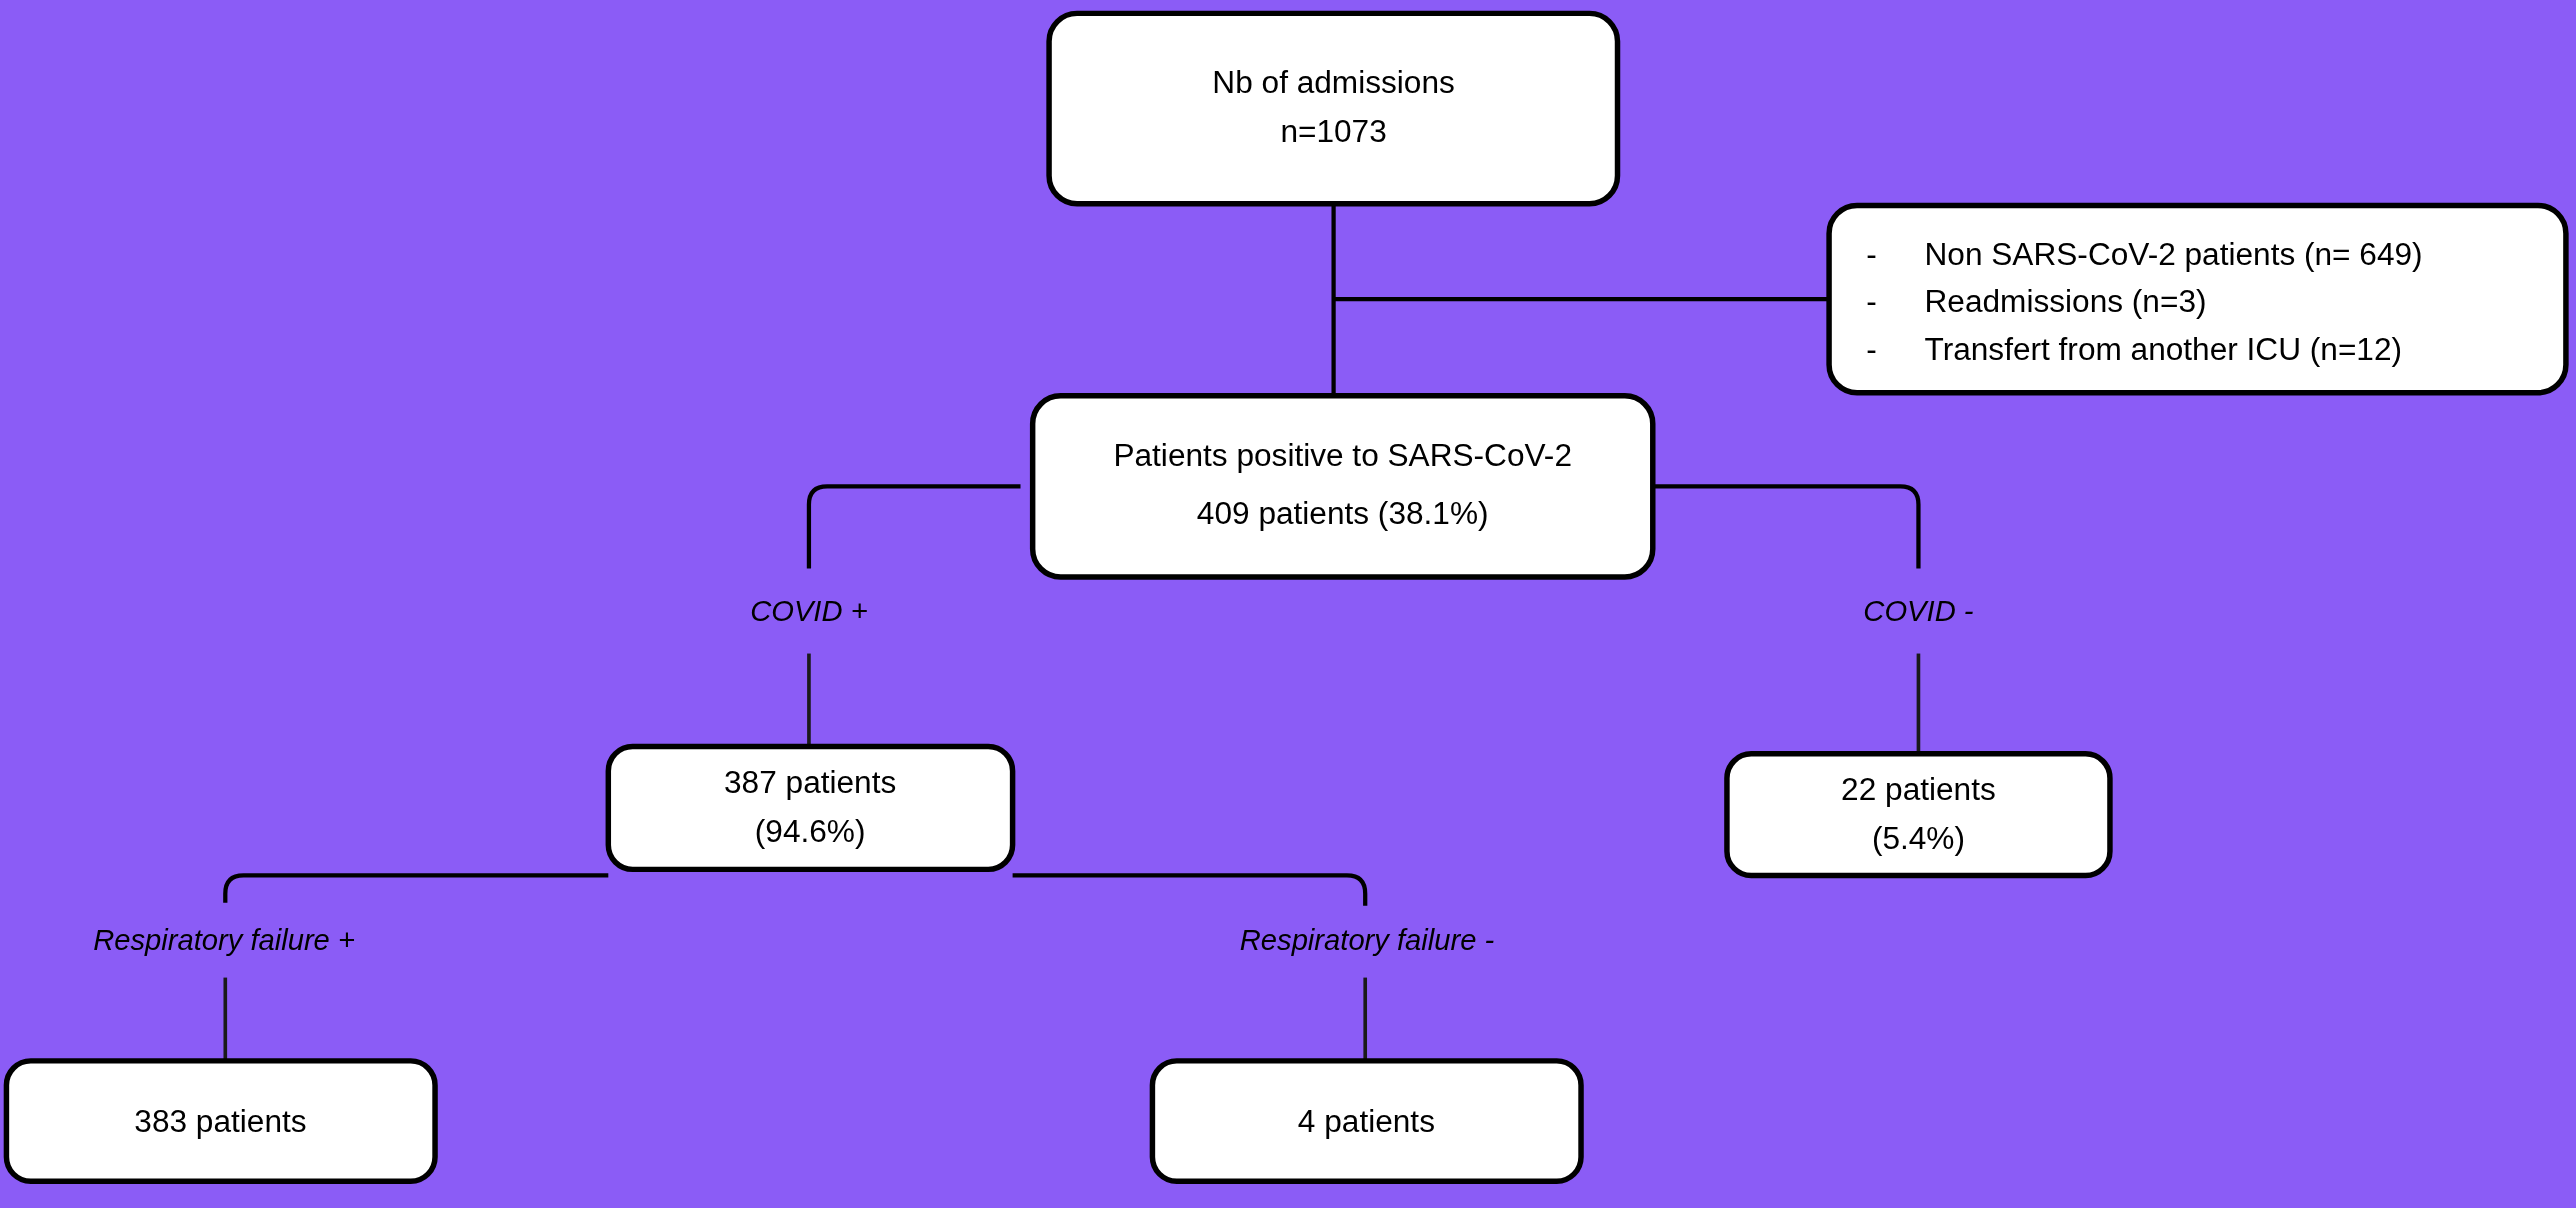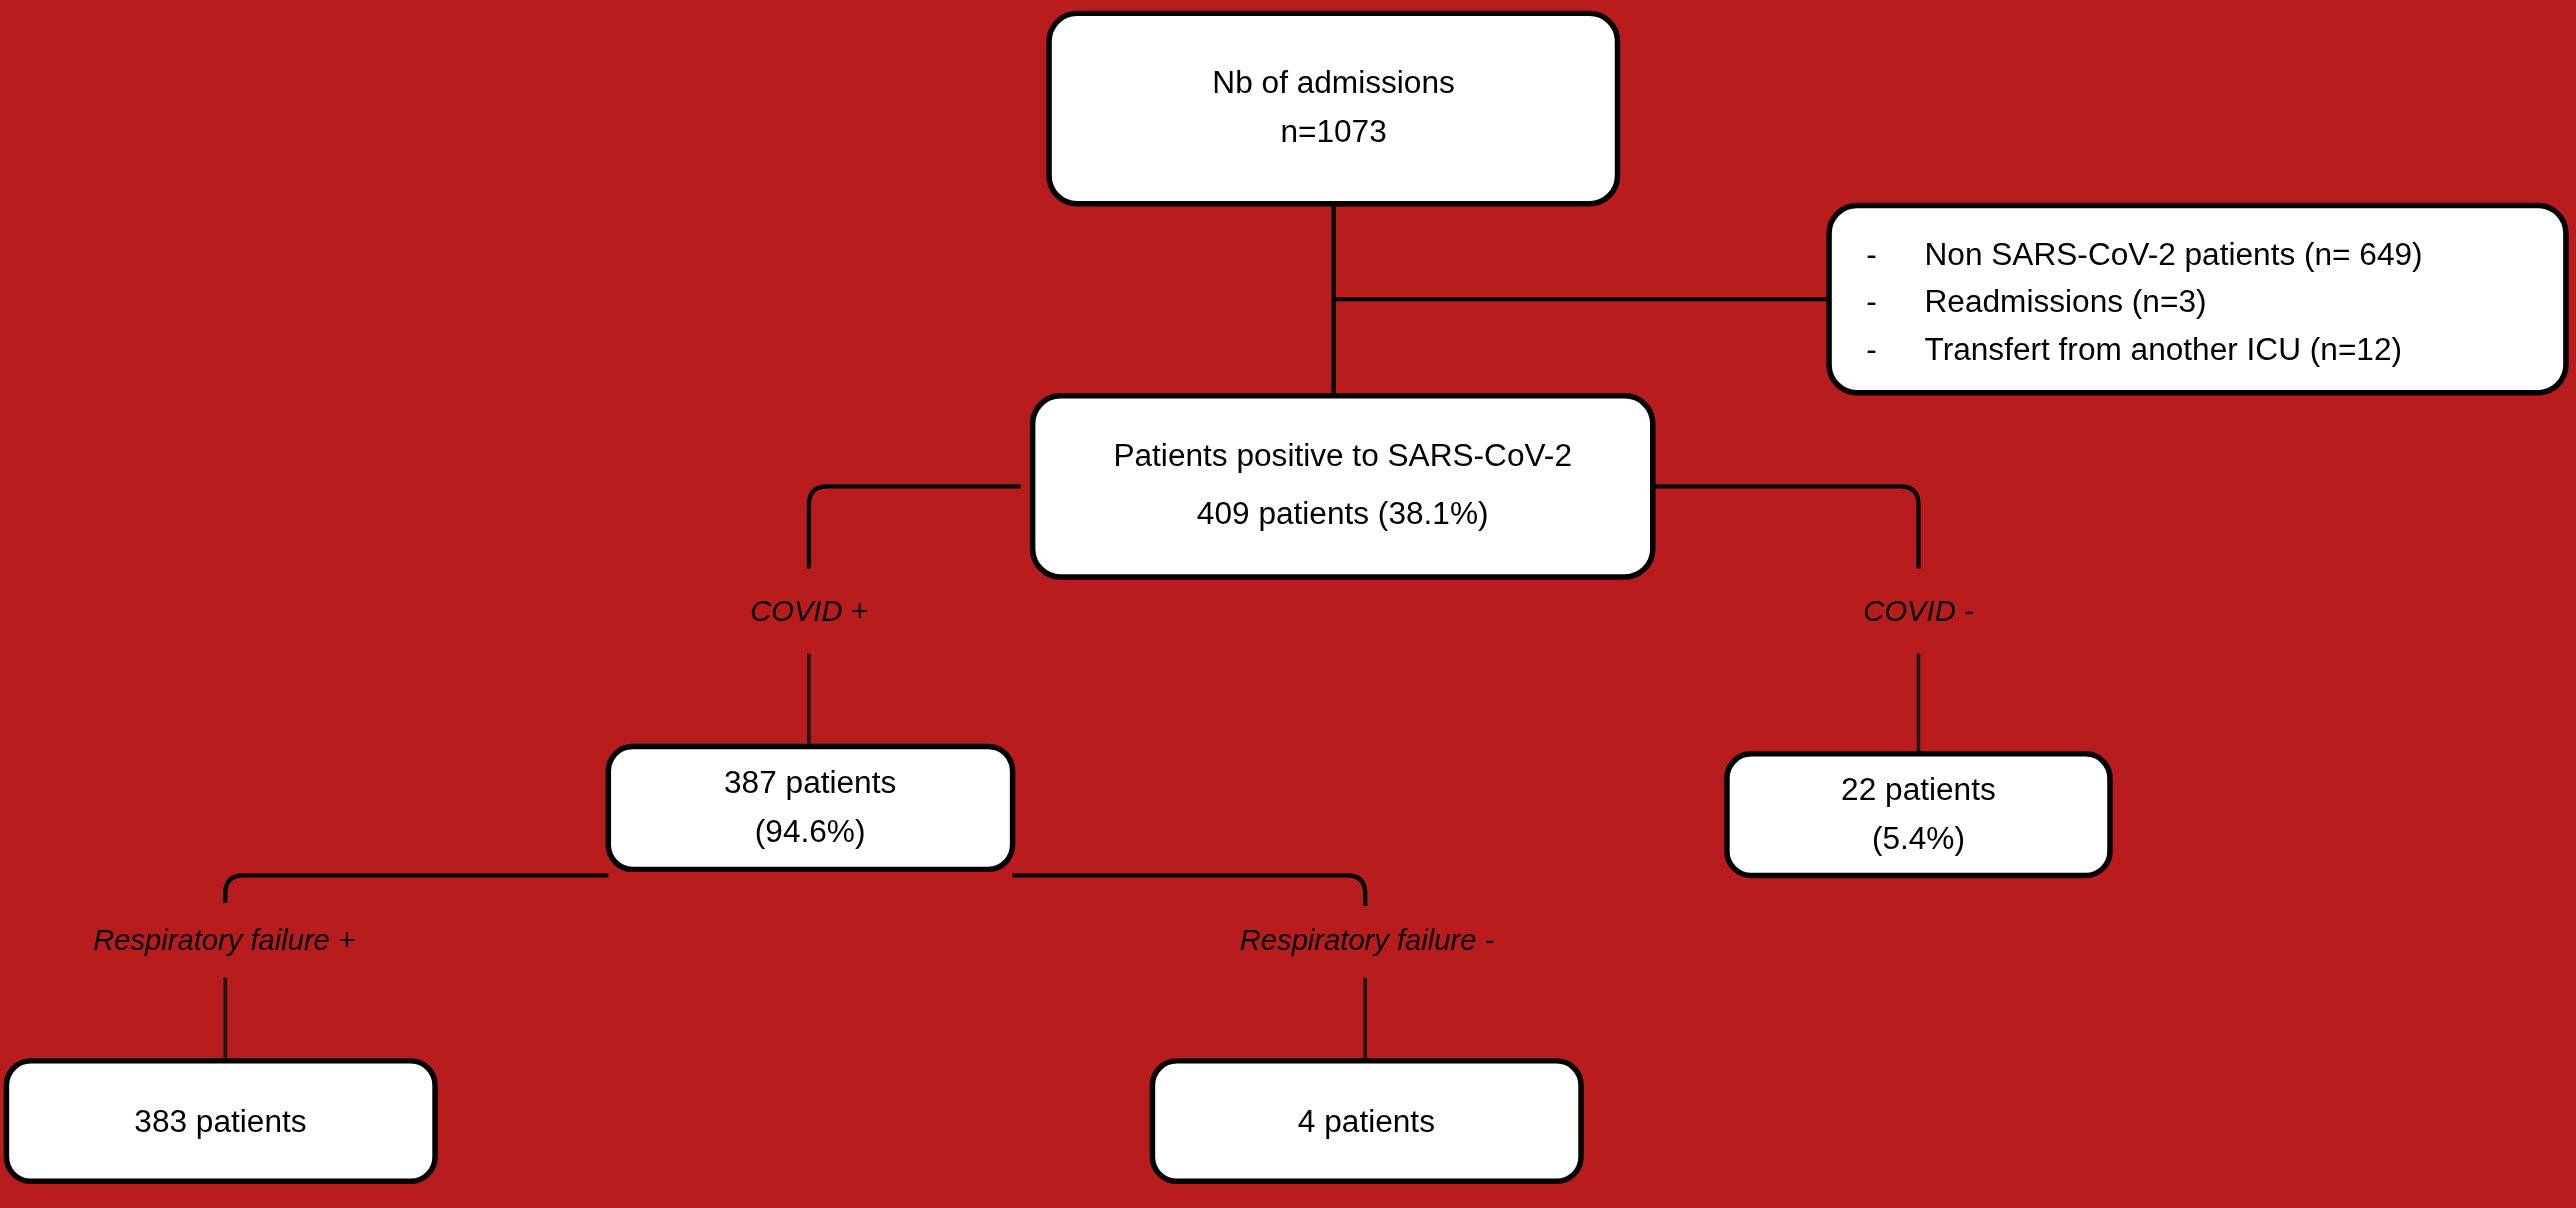--- a/index.html
+++ b/index.html
@@ -8,21 +8,21 @@
     padding: 0;
     background: #ffffff;
   }
   body {
     font-family: "Liberation Sans", sans-serif;
   }
   #flowchart-root {
     position: relative;
     width: 2576px;
     height: 1208px;
-    background: #b91c1c;
+    background: #8b5cf6;
     overflow: hidden;
   }
   #flow-svg {
     position: absolute;
     top: 0;
     left: 0;
     width: 2576px;
     height: 1208px;
     display: block;
   }

